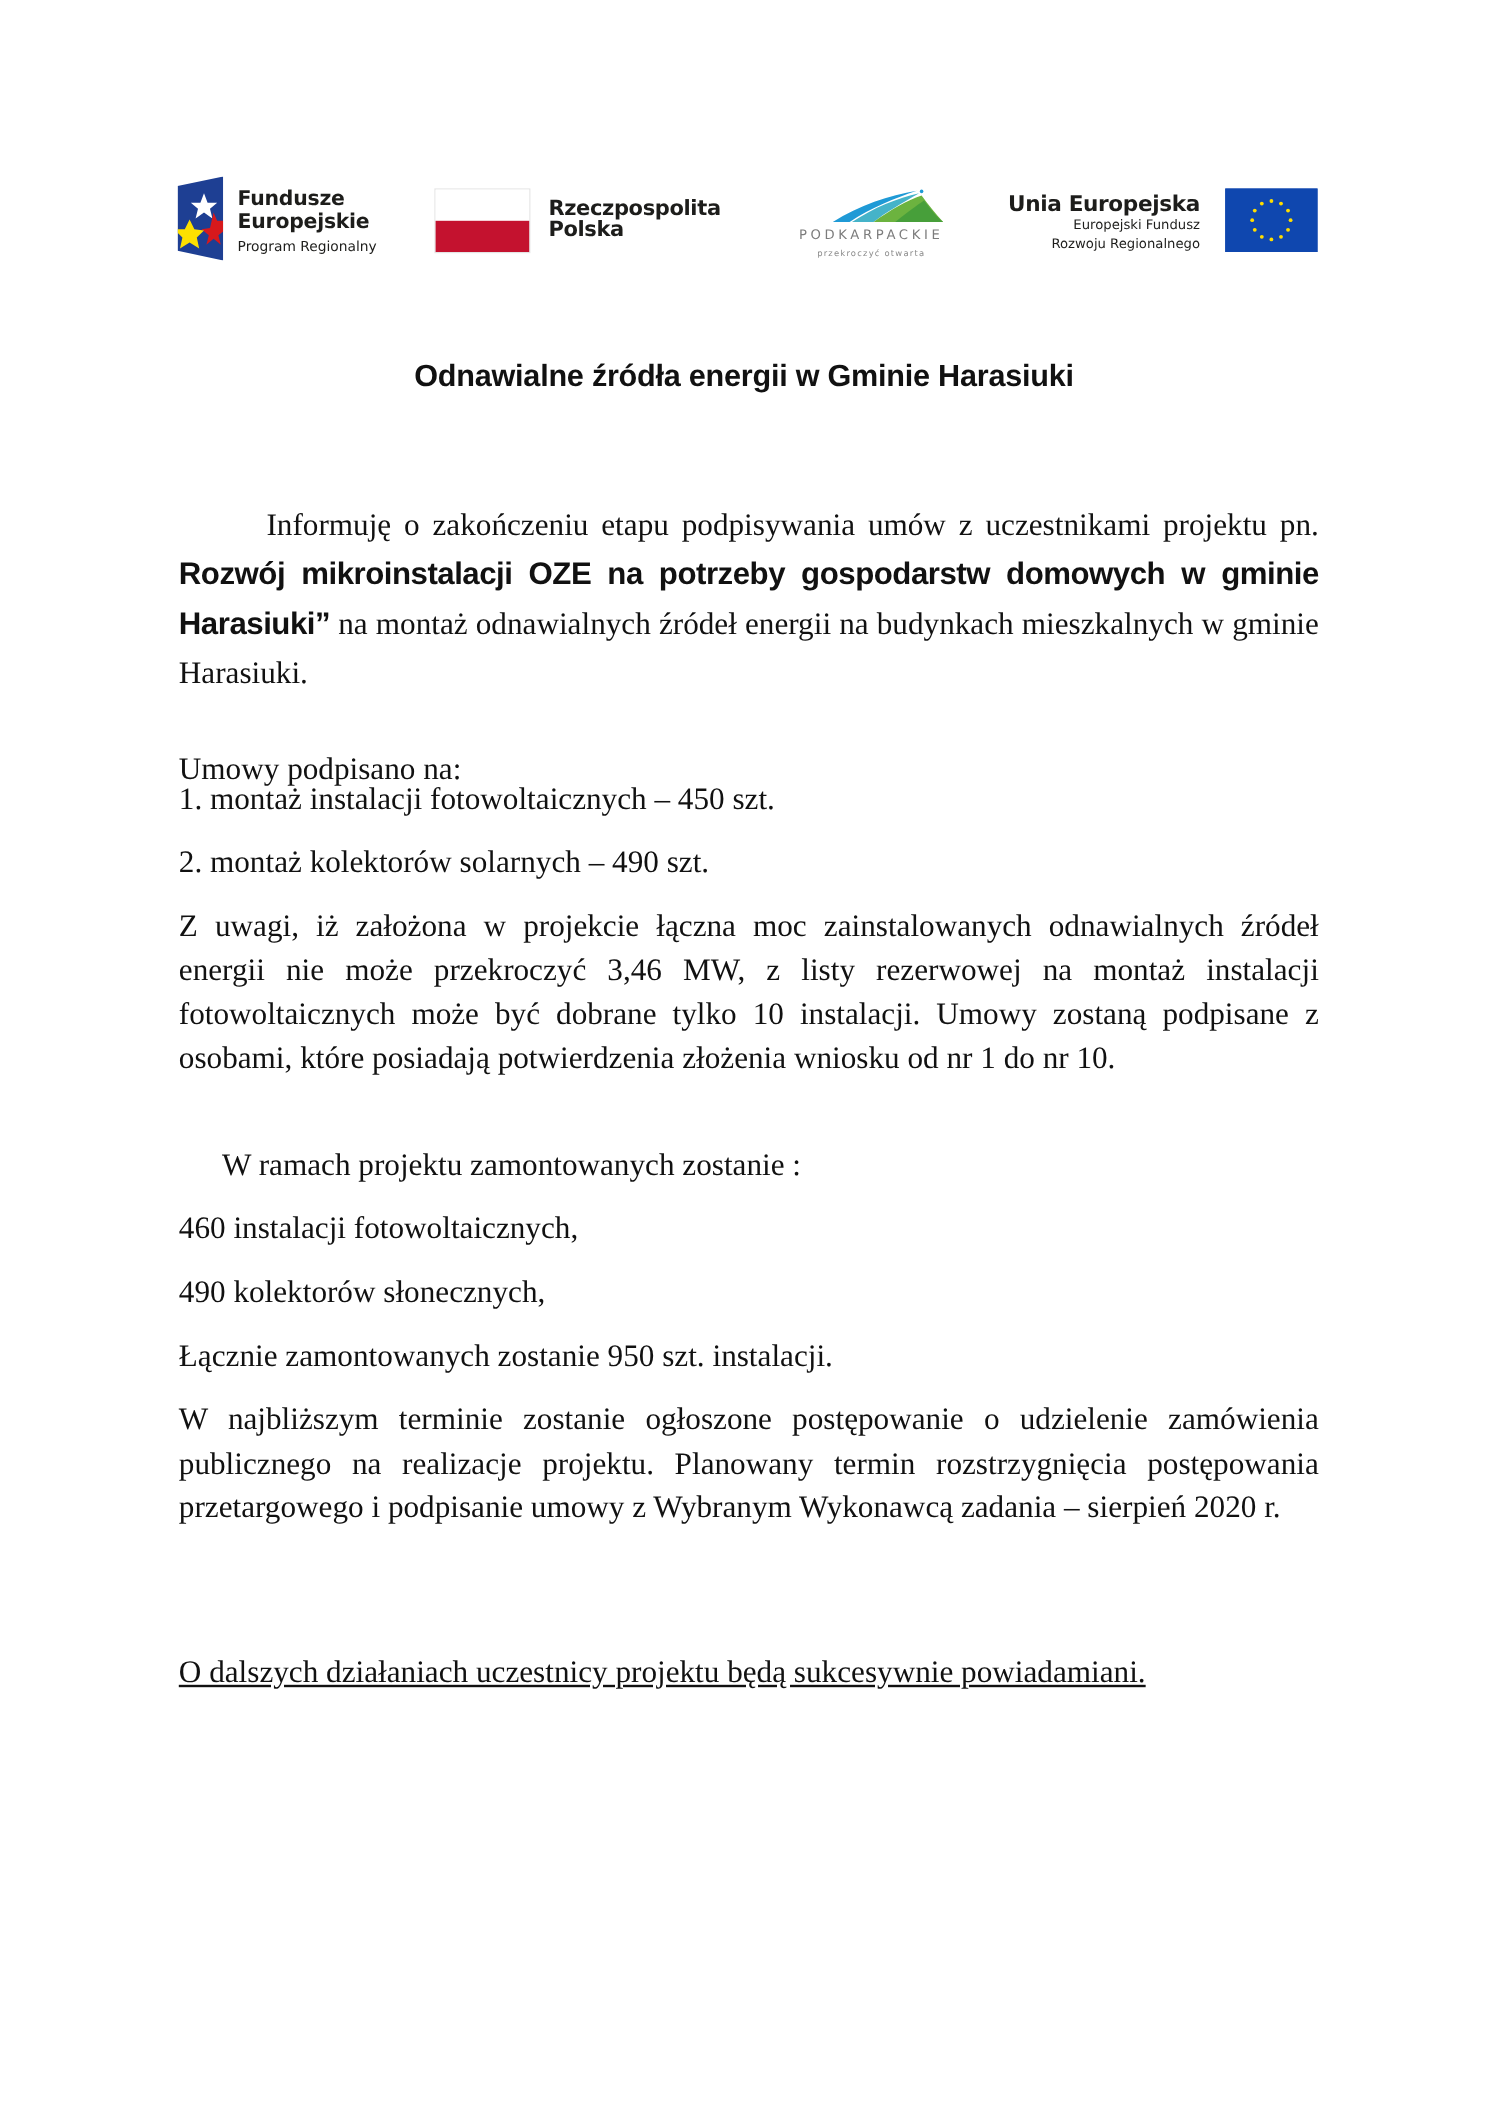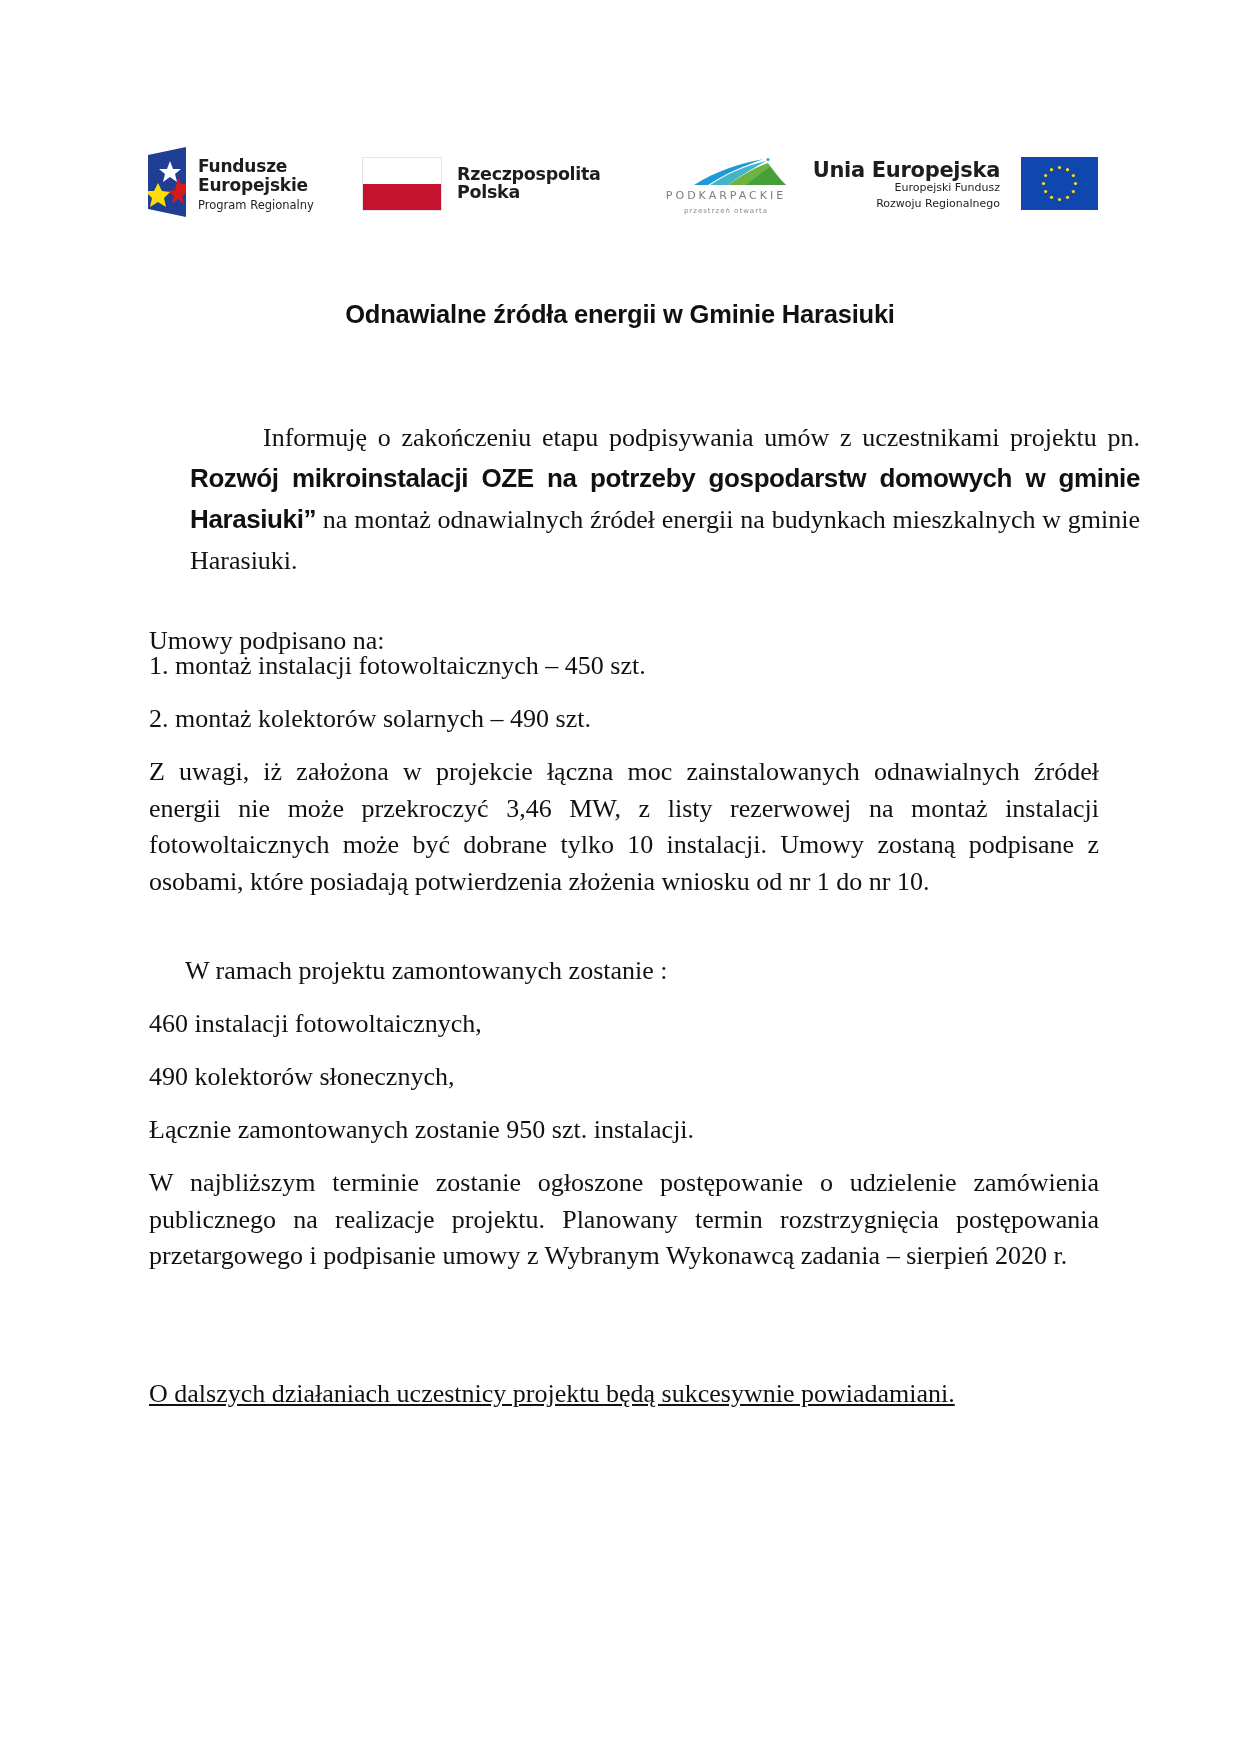--- a/index.html
+++ b/index.html
@@ -21,32 +21,32 @@
   .rp-flag .r { height:50%; background:#c4122f; }
   .rp-text { position:absolute; left:95px; top:20px; font-family:"DejaVu Sans", sans-serif; font-size:17.5px; line-height:18px; color:#1d1d1b; font-weight:bold; letter-spacing:-0.3px; }
 
   .pk { left:500px; width:150px; }
   .pk-svg { position:absolute; left:38px; top:12px; width:100px; height:30px; }
   .pk-name { position:absolute; left:3px; top:44px; width:150px; text-align:center; font-family:"DejaVu Sans", sans-serif; font-size:11px; letter-spacing:3px; color:#7c7c7c; }
   .pk-sub { position:absolute; left:3px; top:62px; width:150px; text-align:center; font-family:"DejaVu Sans", sans-serif; font-size:7px; letter-spacing:1px; color:#8a8a8a; }
 
   .ue { left:700px; width:250px; }
   .ue-text { position:absolute; right:98px; top:16px; text-align:right; font-family:"DejaVu Sans", sans-serif; color:#1d1d1b; white-space:nowrap; }
-  .ue-t1 { font-size:21px; line-height:19px; font-weight:bold; letter-spacing:-0.3px; }
+  .ue-t1 { font-size:18px; line-height:19px; font-weight:bold; letter-spacing:-0.3px; }
   .ue-t2, .ue-t3 { font-size:11px; line-height:16px; }
   .ue-flag { position:absolute; right:0; top:12px; width:77px; height:53px; background:#0f47af; }
 
   
   .title { position:absolute; top:300px; left:0; width:1240px; text-align:center; font-family:"Liberation Sans", sans-serif; font-weight:bold; font-size:25.5px; color:#111; letter-spacing:-0.2px; }
 
   
   .body { position:absolute; left:149px; width:950px; font-family:"Liberation Serif", serif; font-size:26px; color:#111; }
   .p { position:absolute; left:0; width:950px; line-height:36.5px; }
   .just { text-align:justify; text-align-last:left; }
-  .indent { text-indent:73px;margin-left:41px; }
+  .indent { text-indent:73px; }
   .bold-sans { font-family:"Liberation Sans", sans-serif; font-weight:bold; font-size:26px; letter-spacing:-0.4px; }
   .p1 { line-height:41px; }
 </style>
 </head>
 <body>
 
 <div class="page">
 
   <div class="logos">
 
@@ -77,21 +77,21 @@
 
     <div class="logo pk">
       <svg class="pk-svg" viewBox="0 0 100 30">
         <path d="M8,28 C30,14 55,6 78,2 C60,8 40,16 22,28 Z" fill="#1f9ad6"></path>
         <path d="M24,28 C42,16 62,8 80,4 C66,12 52,20 42,28 Z" fill="#45b3c9"></path>
         <path d="M42,28 C56,18 70,10 82,6 C88,14 94,22 100,28 Z" fill="#6cb33f"></path>
         <path d="M60,28 C70,20 78,14 84,10 C90,18 95,24 100,28 Z" fill="#3e9a3a" opacity="0.8"></path>
         <circle cx="82" cy="2.5" r="1.5" fill="#1f9ad6"></circle>
       </svg>
       <div class="pk-name">PODKARPACKIE</div>
-      <div class="pk-sub">przestrzeń otwarta</div>
+      <div class="pk-sub">przekroczyć otwarta</div>
     </div>
 
     <div class="logo ue">
       <div class="ue-text">
         <div class="ue-t1">Unia Europejska</div>
         <div class="ue-t2">Europejski Fundusz</div>
         <div class="ue-t3">Rozwoju Regionalnego</div>
       </div>
       <svg class="ue-flag" viewBox="0 0 77 53">
         <rect x="0" y="0" width="77" height="53" fill="#0f47af"></rect>

